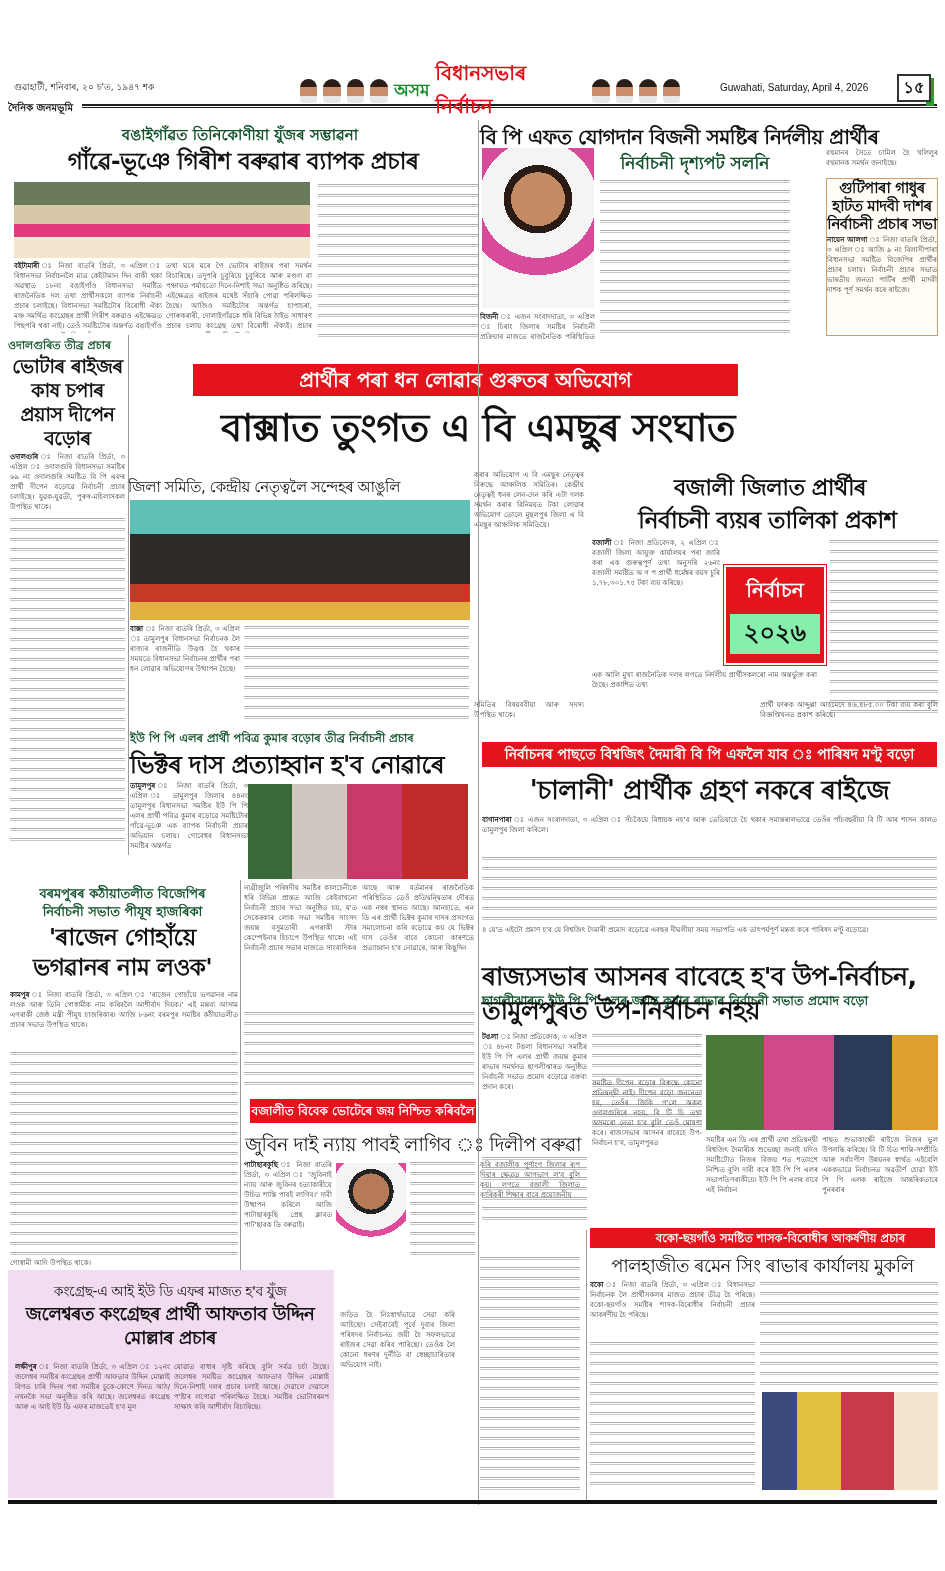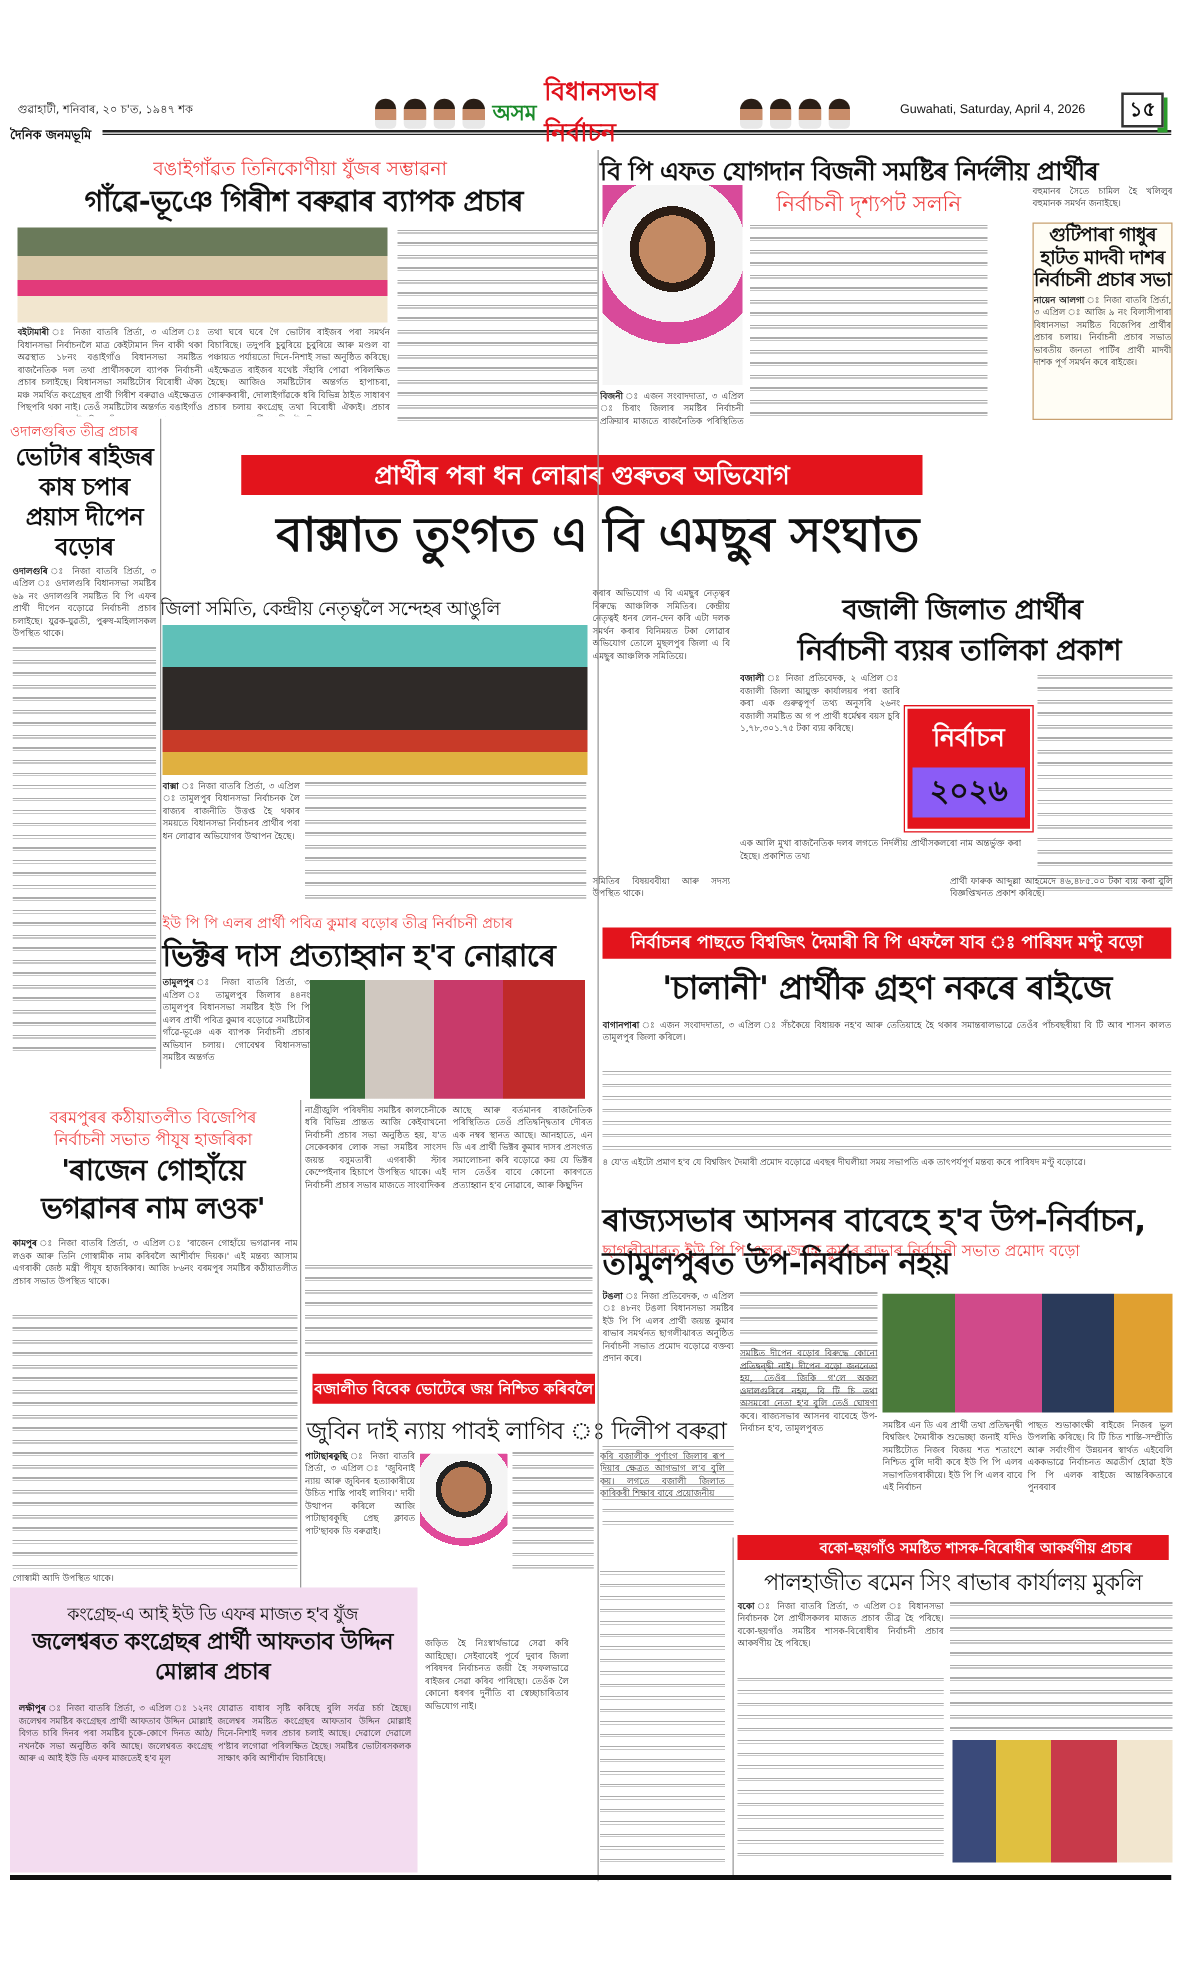--- a/index.html
+++ b/index.html
@@ -10,21 +10,21 @@
   .mast-brand { left: 8px; top: 100px; font-size: 10px; font-weight: bold; color: #111; }
   .mast-rule { left: 82px; top: 104px; width: 855px; height: 4px; border-top: 2px solid #222; border-bottom: 1px solid #222; }
   .mast-title { left: 300px; top: 76px; width: 380px; height: 30px; display: flex; align-items: center; gap: 6px; }
   .mast-title .aso { color: #1a8a2a; font-weight: bold; font-size: 17px; }
   .mast-title .main { color: #e0101a; font-weight: bold; font-size: 20px; }
   .face { width: 18px; height: 24px; border-radius: 9px 9px 4px 4px; background: linear-gradient(#2a1e16 35%, #c98d6a 35%, #c98d6a 70%, #e8e8e8 70%); display:inline-block; }
   .mast-right { left: 720px; top: 82px; font-size: 10px; font-family: "Liberation Sans", sans-serif; }
   .pageno { left: 897px; top: 74px; width: 34px; height: 28px; border: 2px solid #333; font-size: 16px; font-weight: bold; text-align: center; line-height: 24px; }
   .pageno-tab { left: 926px; top: 78px; width: 8px; height: 28px; background: #2c9b2c; }
 
-  .kicker-red { color: #ef4444; font-weight: normal; }
+  .kicker-red { color: #14532d; font-weight: bold; }
   .headline { color: #111; font-weight: bold; letter-spacing: -0.5px; }
   .bar-red { background: #e3141c; color: #fff; font-weight: bold; text-align: center; }
   .body-text { font-size: 7px; line-height: 10px; color: #333; text-align: justify; overflow: hidden; }
   .body-text b { color: #111; }
   .photo { overflow: hidden; }
   .col-rule { border-left: 1px solid #999; }
   .pink { background: #f3dcf0; }
   .boxed { border: 1px solid #c8a070; background: #fffdf5; }
 
   .text-lines { width: 100%; height: 100%; background-image: repeating-linear-gradient(#fff 0 2px, #6a6a6a 2px 3px, #fff 3px 4px, #9a9a9a 4px 5px, #fff 5px 10px); opacity: 0.55; }
@@ -100,21 +100,21 @@
 <div class="abs body-text" style="left:474px;top:470px;width:110px;height:245px;">কৰাৰ অভিযোগ এ বি এমছুৰ নেতৃত্বৰ বিৰুদ্ধে আঞ্চলিক সমিতিৰ। কেন্দ্ৰীয় নেতৃত্বই ধনৰ লেন-দেন কৰি এটা দলক সমৰ্থন কৰাৰ বিনিময়ত টকা লোৱাৰ অভিযোগ তোলে মুছলপুৰ জিলা এ বি এমছুৰ আঞ্চলিক সমিতিয়ে।</div>
 <div class="abs body-text" style="left:474px;top:700px;width:110px;height:20px;">সমিতিৰ বিষয়ববীয়া আৰু সদস্য উপস্থিত থাকে।</div>
 
 <div class="abs headline" style="left:600px;top:470px;width:340px;font-size:22px;text-align:center;">বজালী জিলাত প্ৰাৰ্থীৰ</div>
 <div class="abs headline" style="left:595px;top:502px;width:345px;font-size:23px;text-align:center;">নিৰ্বাচনী ব্যয়ৰ তালিকা প্ৰকাশ</div>
 <div class="abs body-text" style="left:592px;top:538px;width:128px;height:180px;">
   <b>বজালী</b> ঃ <span>নিজা প্ৰতিবেদক, ২ এপ্ৰিল ঃ বজালী জিলা আয়ুক্ত কাৰ্যালয়ৰ পৰা জাৰি কৰা এক গুৰুত্বপূৰ্ণ তথ্য অনুসৰি ২৬নং বজালী সমষ্টিত অ গ প প্ৰাৰ্থী ধৰ্মেশ্বৰ বয়স চুৰি ১,৭৮,৩০১.৭৫ টকা ব্যয় কৰিছে।</span>
 </div>
 <div class="abs" style="left:724px;top:565px;width:102px;height:100px;background:#e3141c;border:2px solid #fff;outline:1px solid #e3141c;">
   <div style="color:#fff;font-weight:bold;font-size:20px;text-align:center;margin-top:8px;">নিৰ্বাচন</div>
-  <div style="background:#8b5cf6;color:#111;font-weight:bold;font-size:24px;text-align:center;margin:6px 4px 0;">২০২৬</div>
+  <div style="background:#86efac;color:#111;font-weight:bold;font-size:24px;text-align:center;margin:6px 4px 0;">২০২৬</div>
 </div>
 <div class="abs" style="left:830px;top:538px;width:108px;height:180px;">
     <div class="text-lines"></div>
   </div>
 <div class="abs body-text" style="left:592px;top:670px;width:225px;height:45px;">এক আলি মুখা ৰাজনৈতিক দলৰ লগতে নিৰ্দলীয় প্ৰাৰ্থীসকলৰো নাম অন্তৰ্ভুক্ত কৰা হৈছে। প্ৰকাশিত তথ্য</div>
 <div class="abs body-text" style="left:760px;top:700px;width:178px;height:24px;">প্ৰাৰ্থী ফাৰুক আব্দুল্লা আহমেদে ৪৬,৪৮৫.০০ টকা ব্যয় কৰা বুলি বিজ্ঞপ্তিখনত প্ৰকাশ কৰিছে।</div>
 
 <div class="abs kicker-red" style="left:130px;top:730px;width:345px;font-size:11.5px;">ইউ পি পি এলৰ প্ৰাৰ্থী পবিত্ৰ কুমাৰ বড়োৰ তীব্ৰ নিৰ্বাচনী প্ৰচাৰ</div>
 <div class="abs headline" style="left:130px;top:746px;width:345px;font-size:24px;">ভিক্টৰ দাস প্ৰত্যাহ্বান হ'ব নোৱাৰে</div>
 <div class="abs body-text" style="left:130px;top:781px;width:118px;height:100px;">
@@ -177,21 +177,21 @@
 <div class="abs" style="left:480px;top:1255px;width:100px;height:240px;">
     <div class="text-lines"></div>
   </div>
 
 <div class="abs pink" style="left:8px;top:1270px;width:326px;height:228px;"></div>
 <div class="abs headline" style="left:15px;top:1280px;width:310px;font-size:14px;font-weight:normal;text-align:center;">কংগ্ৰেছ-এ আই ইউ ডি এফৰ মাজত হ'ব যুঁজ</div>
 <div class="abs headline" style="left:15px;top:1302px;width:310px;font-size:18px;line-height:24px;text-align:center;">জলেশ্বৰত কংগ্ৰেছৰ প্ৰাৰ্থী আফতাব উদ্দিন মোল্লাৰ প্ৰচাৰ</div>
 <div class="abs body-text" style="left:15px;top:1362px;width:155px;height:130px;">
   <b>লক্ষীপুৰ</b> ঃ <span>নিজা বাতৰি প্ৰিৰ্তা, ৩ এপ্ৰিল ঃ ১২নং জলেশ্বৰ সমষ্টিৰ কংগ্ৰেছৰ প্ৰাৰ্থী আফতাব উদ্দিন মোল্লাই বিগত চাৰি দিনৰ পৰা সমষ্টিৰ চুকে-কোণে দিনত আঠ/নখনকৈ সভা অনুষ্ঠিত কৰি আছে। জলেশ্বৰত কংগ্ৰেছ আৰু এ আই ইউ ডি এফৰ মাজতেই হ'ব মূল</span>
 </div>
-<div class="abs body-text" style="left:174px;top:1362px;width:155px;height:130px;">যোৱাত বাধাৰ সৃষ্টি কৰিছে বুলি সৰ্বত্ৰ চৰ্চা হৈছে। জলেশ্বৰ সমষ্টিত কংগ্ৰেছৰ আফতাব উদ্দিন মোল্লাই দিনে-নিশাই দলৰ প্ৰচাৰ চলাই আছে। দেৱালে দেৱালে প'ষ্টাৰ লগোৱা পৰিলক্ষিত হৈছে। সমষ্টিৰ ভোটাৰসকলক সাক্ষাৎ কৰি আশীৰ্বাদ বিচাৰিছে।</div>
+<div class="abs body-text" style="left:174px;top:1362px;width:155px;height:130px;">যোৱাত বাধাৰ সৃষ্টি কৰিছে বুলি সৰ্বত্ৰ চৰ্চা হৈছে। জলেশ্বৰ সমষ্টিত কংগ্ৰেছৰ আফতাব উদ্দিন মোল্লাই দিনে-নিশাই দলৰ প্ৰচাৰ চলাই আছে। দেৱালে দেৱালে প'ষ্টাৰ লগোৱা পৰিলক্ষিত হৈছে। সমষ্টিৰ ভোটাবৰমপ সাক্ষাৎ কৰি আশীৰ্বাদ বিচাৰিছে।</div>
 <div class="abs body-text" style="left:340px;top:1310px;width:115px;height:185px;">জড়িত হৈ নিঃস্বাৰ্থভাৱে সেৱা কৰি আহিছো। সেইবাবেই পূৰ্বে দুবাৰ জিলা পৰিষদৰ নিৰ্বাচনত জয়ী হৈ সফলভাৱে ৰাইজৰ সেৱা কৰিব পাৰিছো। তেওঁক লৈ কোনো ধৰণৰ দুৰ্নীতি বা স্বেচ্ছাচাৰিতাৰ অভিযোগ নাই।</div>
 
 <div class="abs bar-red" style="left:590px;top:1228px;width:345px;height:20px;font-size:11.5px;line-height:20px;padding-left:36px;">বকো-ছয়গাঁও সমষ্টিত শাসক-বিৰোধীৰ আকৰ্ষণীয় প্ৰচাৰ</div>
 <div class="abs headline" style="left:590px;top:1252px;width:345px;font-size:18px;font-weight:normal;text-align:center;">পালহাজীত ৰমেন সিং ৰাভাৰ কাৰ্যালয় মুকলি</div>
 <div class="abs body-text" style="left:590px;top:1280px;width:165px;height:60px;">
   <b>বকো</b> ঃ <span>নিজা বাতৰি প্ৰিৰ্তা, ৩ এপ্ৰিল ঃ বিধানসভা নিৰ্বাচনক লৈ প্ৰাৰ্থীসকলৰ মাজত প্ৰচাৰ তীব্ৰ হৈ পৰিছে। বকো-ছয়গাঁও সমষ্টিৰ শাসক-বিৰোধীৰ নিৰ্বাচনী প্ৰচাৰ আকৰ্ষণীয় হৈ পৰিছে।</span>
 </div>
 <div class="abs" style="left:590px;top:1340px;width:165px;height:150px;">
     <div class="text-lines"></div>
   </div>

